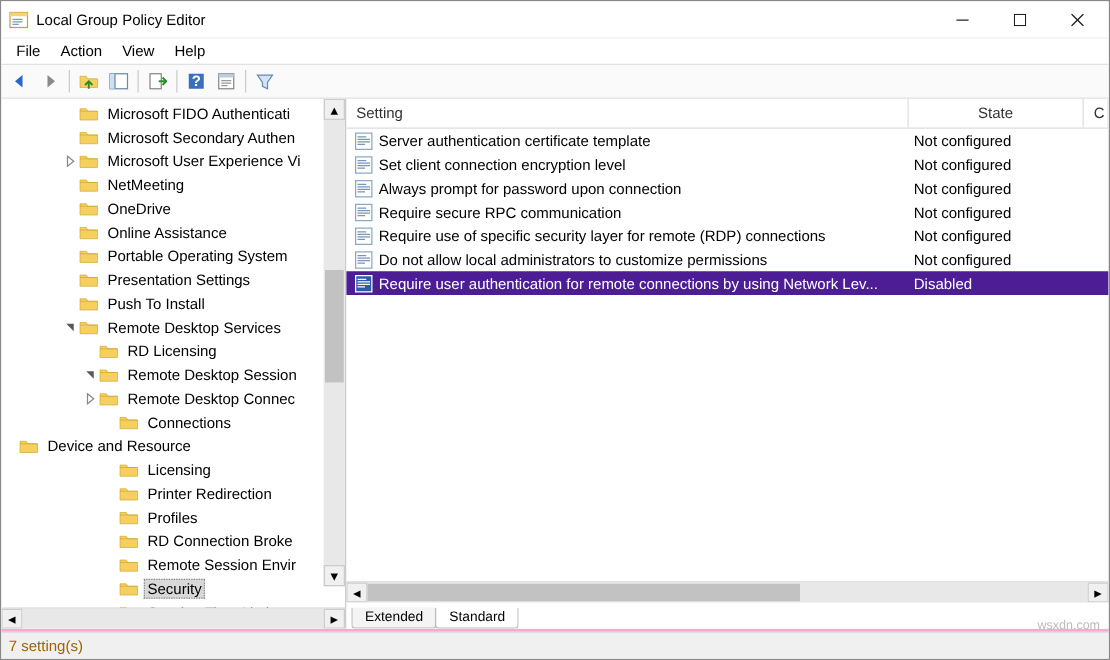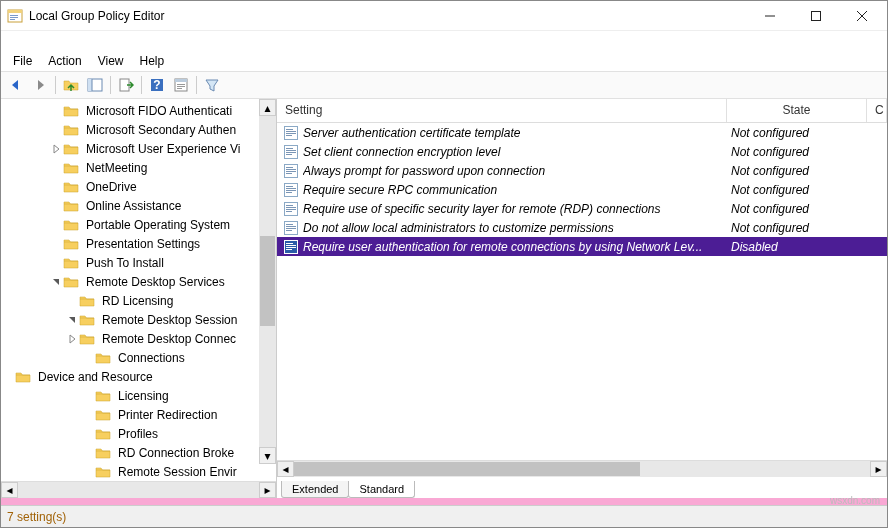--- a/index.html
+++ b/index.html
@@ -6,30 +6,30 @@
 body { background: #fff; width: 888px; height: 528px; overflow: hidden; display: flex; flex-direction: column; border: 1px solid #888; }
 
 
 .titlebar { height: 30px; display: flex; align-items: center; padding: 0 2px 0 6px; background: #fff; border-bottom: 1px solid #eee; }
 .titlebar .app-icon { width: 16px; height: 16px; margin-right: 6px; }
 .titlebar .title { flex: 1; color: #000; }
 .titlebar .win-controls { display: flex; }
 .titlebar .win-btn { width: 46px; height: 30px; display: flex; align-items: center; justify-content: center; color: #222; }
 
 
-.menubar { height: 20px; display: flex; align-items: center; padding: 0 4px; background: #fff; margin-top: 20px; }
+.menubar { height: 20px; display: flex; align-items: center; padding: 0 4px; background: #fff; }
 .menubar .menu-item { padding: 2px 8px; cursor: default; }
 
 
 .toolbar { height: 28px; display: flex; align-items: center; padding: 2px 4px; border-top: 1px solid #e1e1e1; border-bottom: 1px solid #e1e1e1; background: #fafafa; gap: 2px; }
 .toolbar .tb-btn { width: 22px; height: 22px; display: flex; align-items: center; justify-content: center; border: 1px solid transparent; }
 .toolbar .sep { width: 1px; height: 18px; background: #ccc; margin: 0 2px; }
 
 
-.main { flex: 1; display: flex; overflow: hidden; border-bottom: 7px solid #f9a8d4; }
+.main { flex: 1; display: flex; overflow: hidden; border-bottom: 2px solid #f9a8d4; }
 .tree-pane { width: 276px; border-right: 1px solid #ccc; overflow: hidden; position: relative; background: #fff; display:flex; flex-direction:column;}
 .tree-scroll { flex:1; overflow: hidden; position:relative; }
 .tree { padding: 2px 0; white-space: nowrap; overflow:hidden; height:100%; }
 .tree-h-scroll { height:17px; background:#f0f0f0; border-top:1px solid #ddd; display:flex; }
 .tree-h-scroll .arrow { width:17px; display:flex;align-items:center;justify-content:center;background:#f0f0f0;border:1px solid #ccc;}
 .tree-h-scroll .track { flex:1; background:#e8e8e8; }
 .tree-v-scroll { position:absolute; right:0; top:0; bottom:17px; width:17px; background:#f0f0f0; display:flex; flex-direction:column; }
 .tree-v-scroll .arrow { height:17px; display:flex;align-items:center;justify-content:center;background:#f0f0f0;border:1px solid #ccc;}
 .tree-v-scroll .track { flex:1; background:#e8e8e8; position:relative;}
 .tree-v-scroll .thumb { position:absolute; left:1px; right:1px; top:120px; height:90px; background:#c2c2c2; }
@@ -41,21 +41,21 @@
 .tree-row .label { padding: 1px 3px; }
 .tree-row.selected .label { background: #d8d8d8; border:1px dotted #888; padding:0 2px; }
 
 
 .right-pane { flex: 1; display: flex; flex-direction: column; overflow:hidden; }
 .list-header { height: 24px; display: flex; background: #fff; border-bottom: 1px solid #ddd; }
 .list-header .col { border-right: 1px solid #e0e0e0; padding: 4px 8px; color:#333; }
 .list-header .col.setting { flex: 1; }
 .list-header .col.state { width: 140px; text-align: center; }
 .list-header .col.c { width: 20px; text-align:center; }
-.list-body { flex: 1; overflow: hidden; position:relative;font-style:italic; }
+.list-body { flex: 1; overflow: hidden; position:relative; }
 .list-row { height: 19px; display: flex; align-items: center; }
 .list-row .sicon { width:16px; height:16px; margin: 0 4px 0 6px; }
 .list-row .setting-text { flex:1; overflow:hidden; text-overflow:ellipsis; white-space:nowrap; padding-right:6px; }
 .list-row .state-text { width: 140px; padding-left:4px; }
 .list-row .c-text { width:20px; }
 .list-row.selected { background: #4c1d95; color: #fff; }
 .list-h-scroll { height:17px; background:#f0f0f0; border-top:1px solid #ddd; display:flex; margin: 0 0 0 0; }
 .list-h-scroll .arrow { width:17px; display:flex;align-items:center;justify-content:center;background:#f0f0f0;border:1px solid #ccc;}
 .list-h-scroll .track { flex:1; background:#e8e8e8; position:relative;}
 .list-h-scroll .thumb { position:absolute; top:1px; bottom:1px; left:0; width:60%; background:#c2c2c2; }

